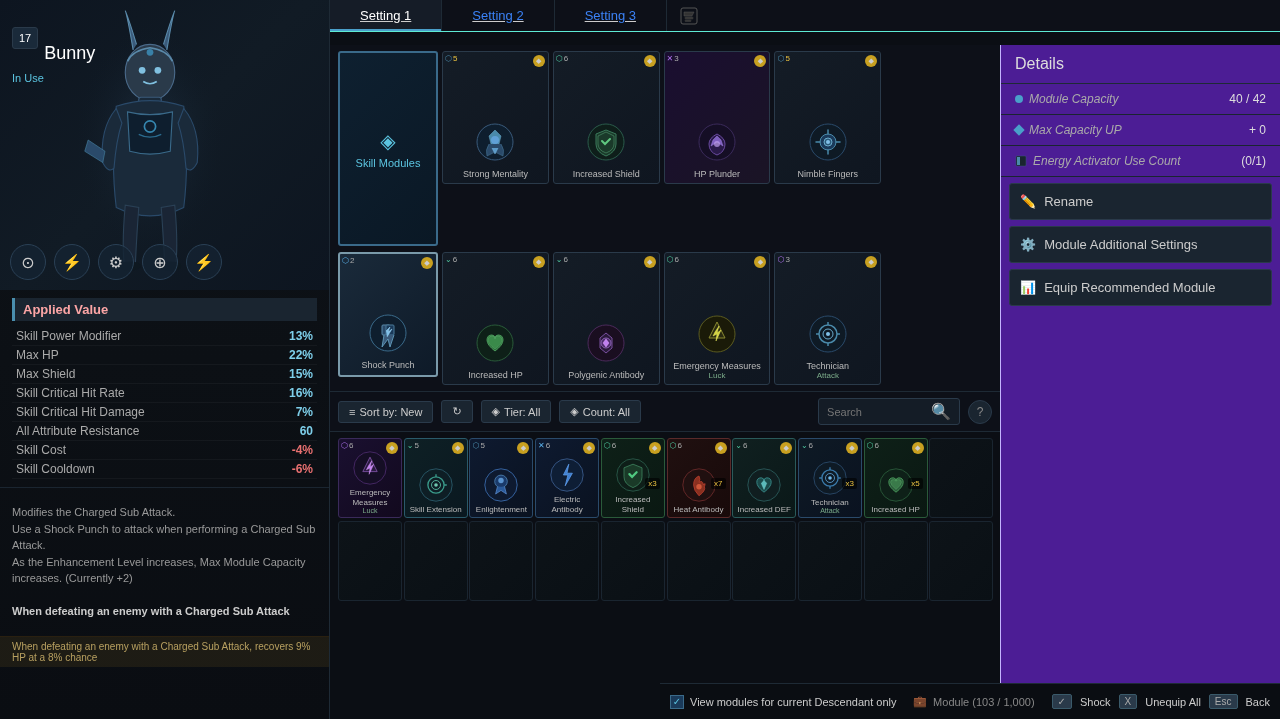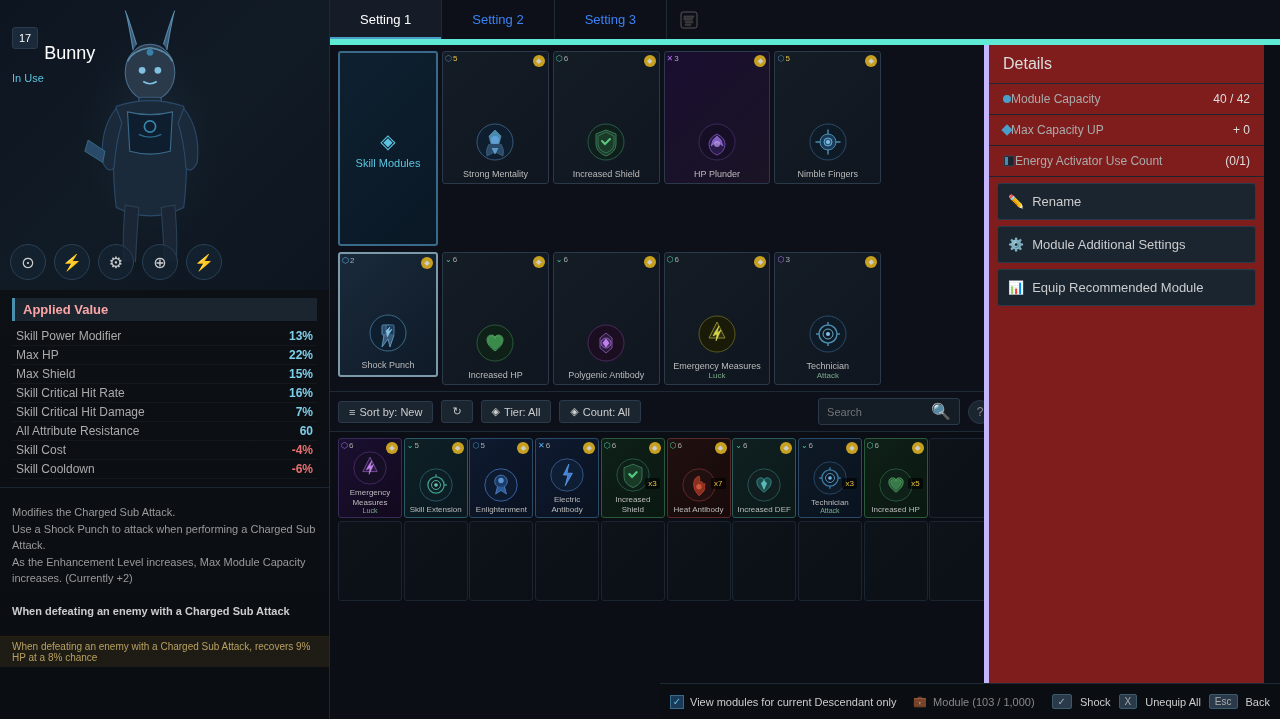--- a/index.html
+++ b/index.html
@@ -142,23 +142,24 @@
       left: 330px; top: 0;
       right: 0;
       height: 719px;
       background: #0b0e14;
     }
 
     
     .tabs-bar {
       display: flex;
       align-items: stretch;
-      height: 45px;
+      height: 32px;
       background: #0d1018;
-      border-bottom: 6px solid #5eead4;
+      border-bottom: 1px solid #5eead4;
+      text-decoration: underline;
     }
 
     .tab {
       padding: 0 30px;
       display: flex;
       align-items: center;
       justify-content: center;
       font-size: 13px;
       cursor: pointer;
       color: #3b82f6;
@@ -361,24 +362,24 @@
 
     .inv-card-sub {
       font-size: 7px;
       color: #7aaa88;
       text-align: center;
     }
 
     
     .right-details {
       position: absolute;
-      right: 16px; top: 45px;
+      right: 0; top: 45px;
       width: 280px;
-      background: #7f1d1d;
-      border-left: 5px solid #c4b5fd;
+      background: #4c1d95;
+      border-left: 1px solid #c4b5fd;
       height: calc(100% - 45px);
     }
 
     .details-header {
       padding: 10px 14px;
       font-size: 16px;
       color: #ddd;
       border-bottom: 1px solid #1e2a35;
     }
 
@@ -387,21 +388,23 @@
       justify-content: space-between;
       padding: 8px 14px;
       font-size: 12px;
       border-bottom: 1px solid #1a2530;
       align-items: center;
     }
 
     .details-row-label {
       display: flex;
       align-items: center;
+      gap: 6px;
       color: #aaa;
+      font-style: italic;
     }
 
     .details-row-value {
       color: #ddd;
       font-size: 12px;
     }
 
     .capacity-dot {
       width: 8px; height: 8px;
       border-radius: 50%;

